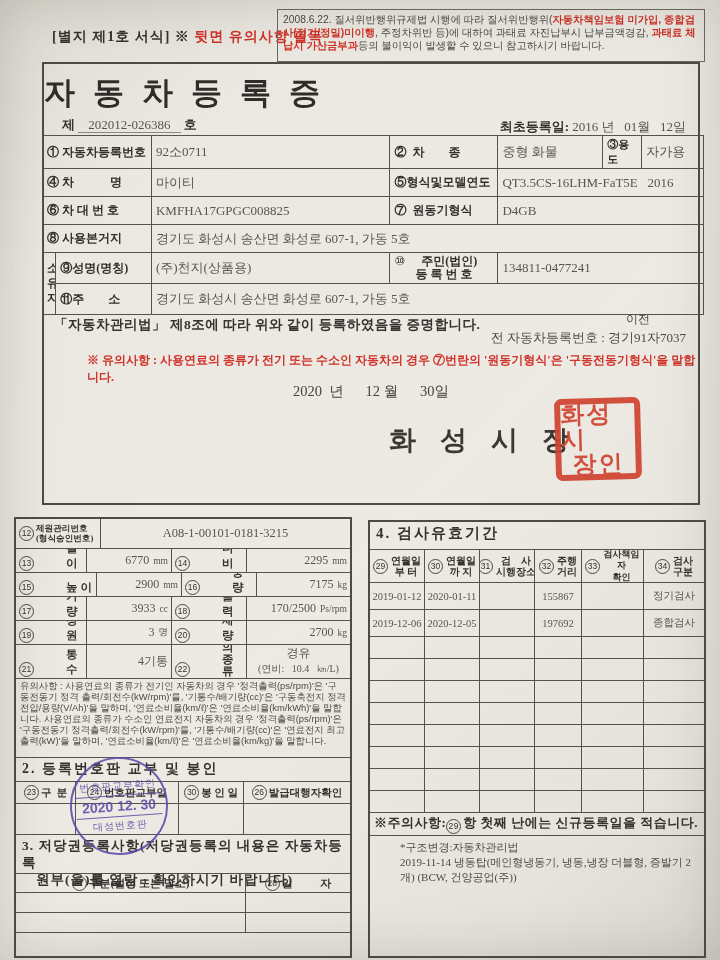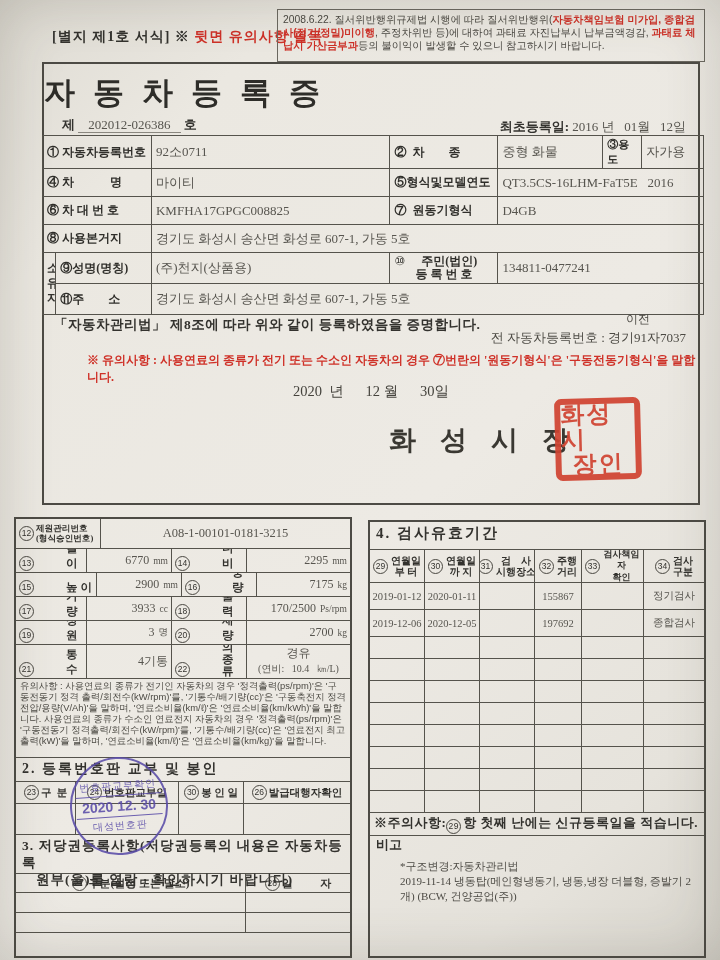--- a/index.html
+++ b/index.html
@@ -446,22 +446,19 @@
         <div class="c" style="width:47px"></div>
         <div class="c" style="width:62px"></div>
         <div class="c" style="flex:1"></div>
       </div>
 
     <div class="row" style="height:23px;align-items:center">
       <div style="font-size:13px;font-weight:bold;padding:0 4px;letter-spacing:.5px">
         <span>※주의사항:</span><span class="cn">29</span><span>항 첫째 난에는 신규등록일을 적습니다.</span>
       </div>
     </div>
-    <div class="row" style="height:19px;border-bottom:none">
-      <div style="font-size:13px;font-weight:bold;padding:0 6px">비고</div>
-    </div>
     <div class="remarks">
       <div>*구조변경:자동차관리법</div>
       <div>2019-11-14 냉동탑(메인형냉동기, 냉동,냉장 더블형, 증발기 2개) (BCW, 건양공업(주))</div>
     </div>
   </div>
 
 </div>
 
 </body></html>

